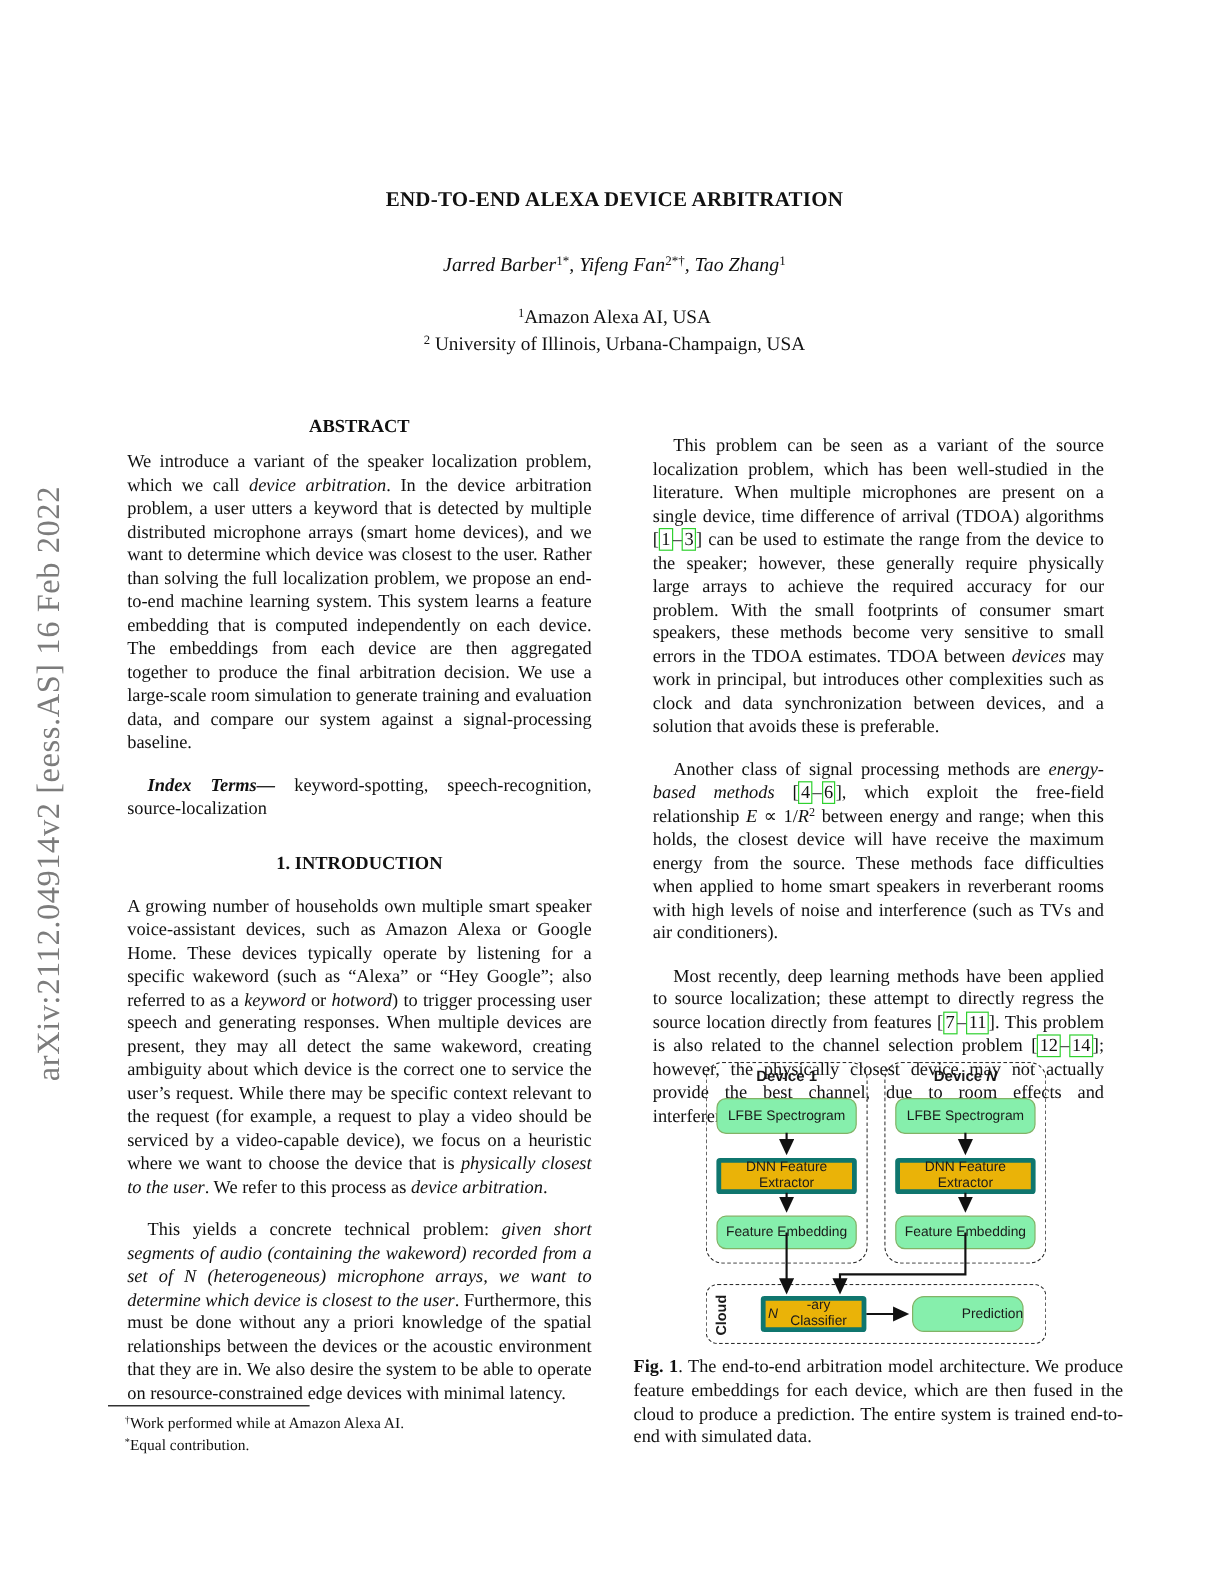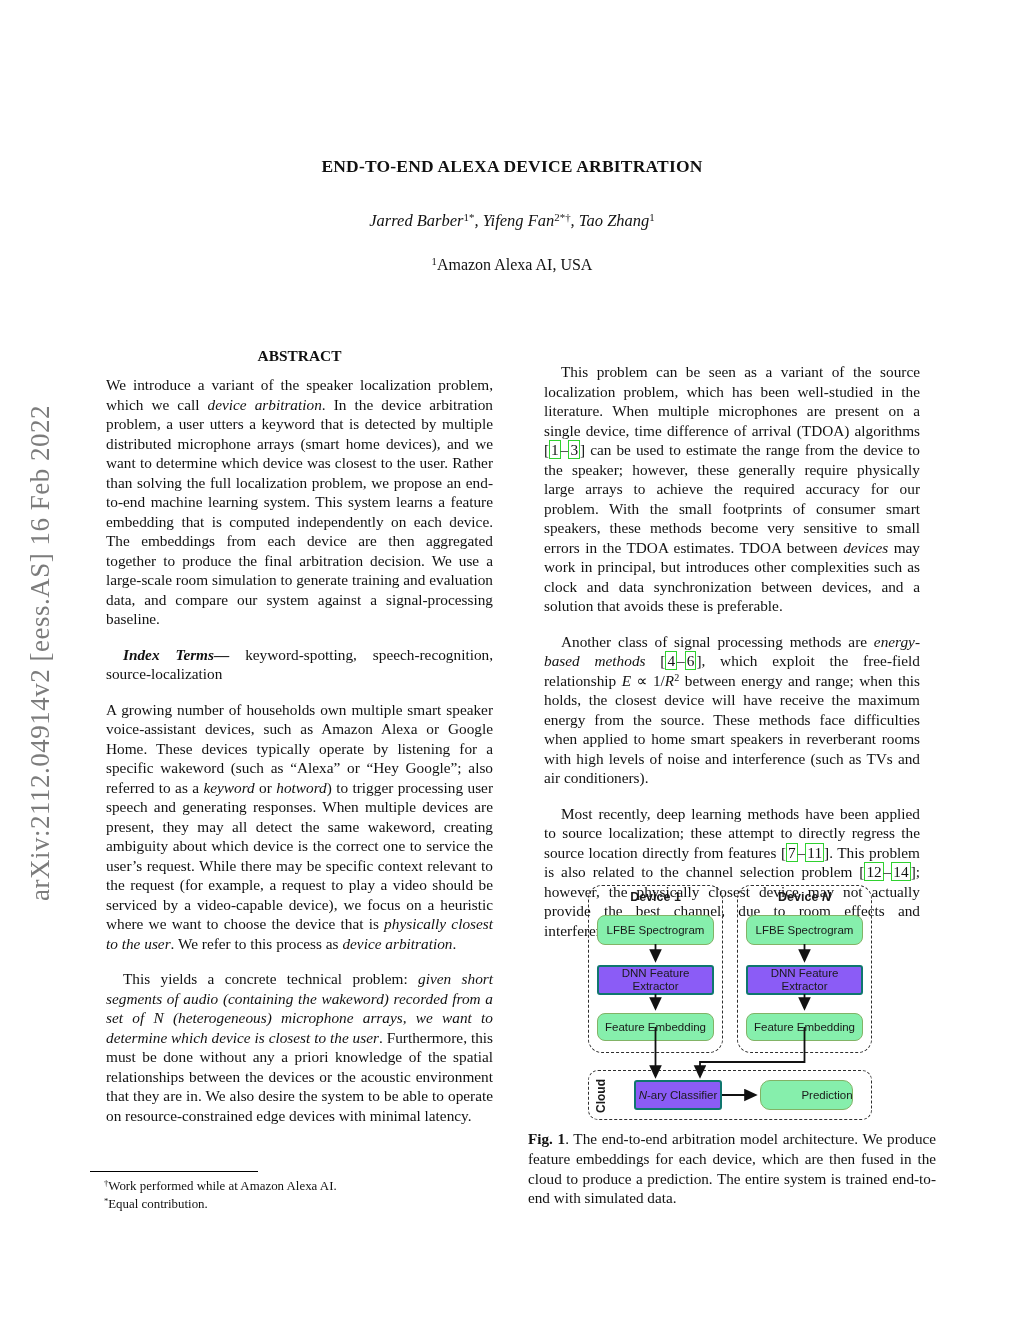--- a/index.html
+++ b/index.html
@@ -46,21 +46,21 @@
     font-family:"Liberation Sans",sans-serif;color:#1a1a1a;}
   .panel{position:absolute;border:1.6px dashed #2e2e2e;box-sizing:border-box;}
   .device1{left:0;top:13px;width:135px;height:168px;border-radius:14px;}
   .deviceN{left:149px;top:13px;width:135px;height:168px;border-radius:14px;}
   .cloudp{left:0;top:198px;width:284px;height:50px;border-radius:10px;}
   .panel-title{position:absolute;top:4px;left:0;right:0;text-align:center;
     font-size:12.5px;font-weight:700;}
   .fig-box{position:absolute;display:flex;align-items:center;justify-content:center;
     text-align:center;font-size:11.5px;line-height:13px;box-sizing:border-box;padding:1px 2px;}
   .green{background:#86efac;border:1px solid #82b366;border-radius:8px;}
-  .orange{background:#8b5cf6;border:2px solid #0f766e;border-radius:3px;}
+  .orange{background:#eab308;border:4px solid #0f766e;border-radius:3px;}
   .lfbe{left:8px;top:29px;width:117px;height:30px;}
   .dnn{left:8px;top:79px;width:117px;height:30px;}
   .emb{left:8px;top:127px;width:117px;height:28px;}
   .classifier{left:46px;top:208px;width:88px;height:30px;}
   .prediction{left:172px;top:208px;width:93px;height:30px;border-radius:10px;padding-left:43px;}
   .cloud-label{position:absolute;left:-7px;top:0;width:38px;height:50px;
     display:flex;align-items:center;justify-content:center;
     transform:rotate(-90deg);font-size:12px;font-weight:700;}
   .fig-arrows{position:absolute;left:0;top:0;pointer-events:none;}
 
@@ -71,25 +71,27 @@
 </head>
 <body>
 
 <div class="page">
 
   <div class="arxiv-strip">arXiv:2112.04914v2  [eess.AS]  16 Feb 2022</div>
 
   <div class="hdr title">END-TO-END ALEXA DEVICE ARBITRATION</div>
   <div class="hdr authors"><span class="seg-i">Jarred Barber</span><span class="seg-sup">1*</span><span class="seg-i">, </span><span class="seg-i">Yifeng Fan</span><span class="seg-sup">2*†</span><span class="seg-i">, </span><span class="seg-i">Tao Zhang</span><span class="seg-sup">1</span></div>
   <div class="hdr affil1"><span class="seg-sup">1</span><span>Amazon Alexa AI, USA</span></div>
+  <div class="hdr affil2"><span class="seg-sup">2</span><span> University of Illinois, Urbana-Champaign, USA</span></div>
 
   <div class="col col-left">
     <div class="sec-heading">ABSTRACT</div>
     <p class="para mt"><span>We introduce a variant of the speaker localization problem, which we call </span><span class="seg-i">device arbitration</span><span>. In the device arbitration problem, a user utters a keyword that is detected by multiple distributed microphone arrays (smart home devices), and we want to determine which device was closest to the user. Rather than solving the full localization problem, we propose an end-to-end machine learning system. This system learns a feature embedding that is computed independently on each device. The embeddings from each device are then aggregated together to produce the final arbitration decision. We use a large-scale room simulation to generate training and evaluation data, and compare our system against a signal-processing baseline.</span></p>
     <p class="para indent terms"><span class="seg-bi">Index Terms—</span><span> keyword-spotting, speech-recognition, source-localization</span></p>
+    <div class="sec-heading intro-h">1. INTRODUCTION</div>
     <p class="para"><span>A growing number of households own multiple smart speaker voice-assistant devices, such as Amazon Alexa or Google Home. These devices typically operate by listening for a specific wakeword (such as “Alexa” or “Hey Google”; also referred to as a </span><span class="seg-i">keyword</span><span> or </span><span class="seg-i">hotword</span><span>) to trigger processing user speech and generating responses. When multiple devices are present, they may all detect the same wakeword, creating ambiguity about which device is the correct one to service the user’s request. While there may be specific context relevant to the request (for example, a request to play a video should be serviced by a video-capable device), we focus on a heuristic where we want to choose the device that is </span><span class="seg-i">physically closest to the user</span><span>. We refer to this process as </span><span class="seg-i">device arbitration</span><span>.</span></p>
     <p class="para indent"><span>This yields a concrete technical problem: </span><span class="seg-i">given short segments of audio (containing the wakeword) recorded from a set of N (heterogeneous) microphone arrays, we want to determine which device is closest to the user</span><span>. Furthermore, this must be done without any a priori knowledge of the spatial relationships between the devices or the acoustic environment that they are in. We also desire the system to be able to operate on resource-constrained edge devices with minimal latency.</span></p>
   </div>
 
   <div class="col col-right">
     <p class="para indent"><span>This problem can be seen as a variant of the source localization problem, which has been well-studied in the literature. When multiple microphones are present on a single device, time difference of arrival (TDOA) algorithms [</span><span class="seg-cite">1</span><span>–</span><span class="seg-cite">3</span><span>] can be used to estimate the range from the device to the speaker; however, these generally require physically large arrays to achieve the required accuracy for our problem. With the small footprints of consumer smart speakers, these methods become very sensitive to small errors in the TDOA estimates. TDOA between </span><span class="seg-i">devices</span><span> may work in principal, but introduces other complexities such as clock and data synchronization between devices, and a solution that avoids these is preferable.</span></p>
     <p class="para indent"><span>Another class of signal processing methods are </span><span class="seg-i">energy-based methods</span><span> [</span><span class="seg-cite">4</span><span>–</span><span class="seg-cite">6</span><span>], which exploit the free-field relationship </span><span class="seg-i">E</span><span> ∝ 1/</span><span class="seg-i">R</span><span class="seg-sup">2</span><span> between energy and range; when this holds, the closest device will have receive the maximum energy from the source. These methods face difficulties when applied to home smart speakers in reverberant rooms with high levels of noise and interference (such as TVs and air conditioners).</span></p>
     <p class="para indent"><span>Most recently, deep learning methods have been applied to source localization; these attempt to directly regress the source location directly from features [</span><span class="seg-cite">7</span><span>–</span><span class="seg-cite">11</span><span>]. This problem is also related to the channel selection problem [</span><span class="seg-cite">12</span><span>–</span><span class="seg-cite">14</span><span>]; however, the physically closest device may not actually provide the best channel, due to room effects and interference.</span></p>
   </div>
 

